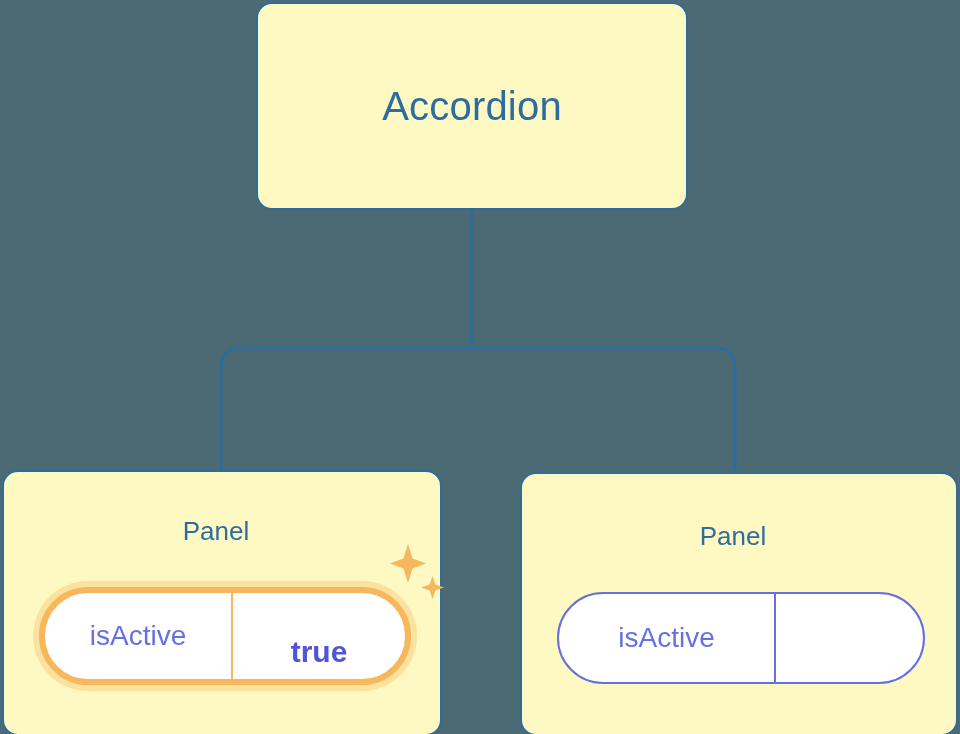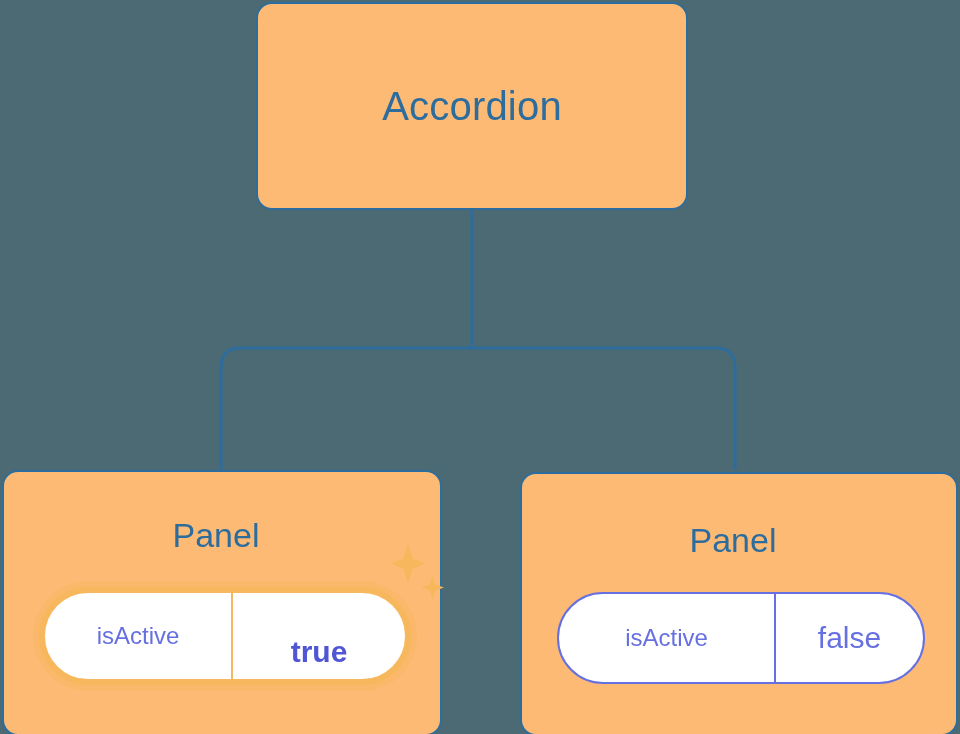--- a/index.html
+++ b/index.html
@@ -29,21 +29,21 @@
     left: 0;
     top: 0;
     width: 960px;
     height: 734px;
     pointer-events: none;
   }
 
   
   .card {
     position: absolute;
-    background: #fdba74;
+    background: #fef9c3;
     border: 2px solid #2d6d9e;
     border-radius: 16px;
     box-sizing: border-box;
   }
 
   .card-root {
     left: 256px;
     top: 2px;
     width: 432px;
     height: 208px;
@@ -74,21 +74,21 @@
     text-align: center;
     white-space: nowrap;
   }
 
   .panel-title {
     position: absolute;
     left: 0;
     right: 12px;
     text-align: center;
     color: #2d6d9e;
-    font-size: 34px;
+    font-size: 26px;
     font-weight: 400;
     white-space: nowrap;
   }
   .card-panel-left .panel-title  { top: 44px; }
   .card-panel-right .panel-title { top: 47px; }
 
   
   .pill {
     position: absolute;
     box-sizing: border-box;
@@ -100,21 +100,21 @@
 
   .pill-cell {
     display: flex;
     align-items: center;
     justify-content: center;
     white-space: nowrap;
     box-sizing: border-box;
   }
 
   .pill-key {
-    font-size: 24px;
+    font-size: 28px;
     font-weight: 400;
     color: #6670e0;
   }
 
   .pill-val {
     font-size: 30px;
     color: #4f55d4;
   }
 
   
@@ -202,17 +202,16 @@
     <path d="M22 2 L26.6 16.4 L40 21.5 L26.6 26.6 L22 41 L17.4 26.6 L4 21.5 L17.4 16.4 Z" fill="#f7b75c"></path>
     <path d="M46.5 34 L49.4 42.6 L58 45.5 L49.4 48.4 L46.5 57 L43.6 48.4 L35 45.5 L43.6 42.6 Z" fill="#f7b75c"></path>
   </svg>
 
   <div class="card card-panel-right">
     <div class="panel-title">Panel</div>
 
     <div class="pill pill-plain">
       <div class="pill-cell pill-key">isActive</div>
       <div class="pill-divider"></div>
-      <div class="pill-cell pill-val">false</div>
     </div>
   </div>
 
 </div>
 
 </body></html>

